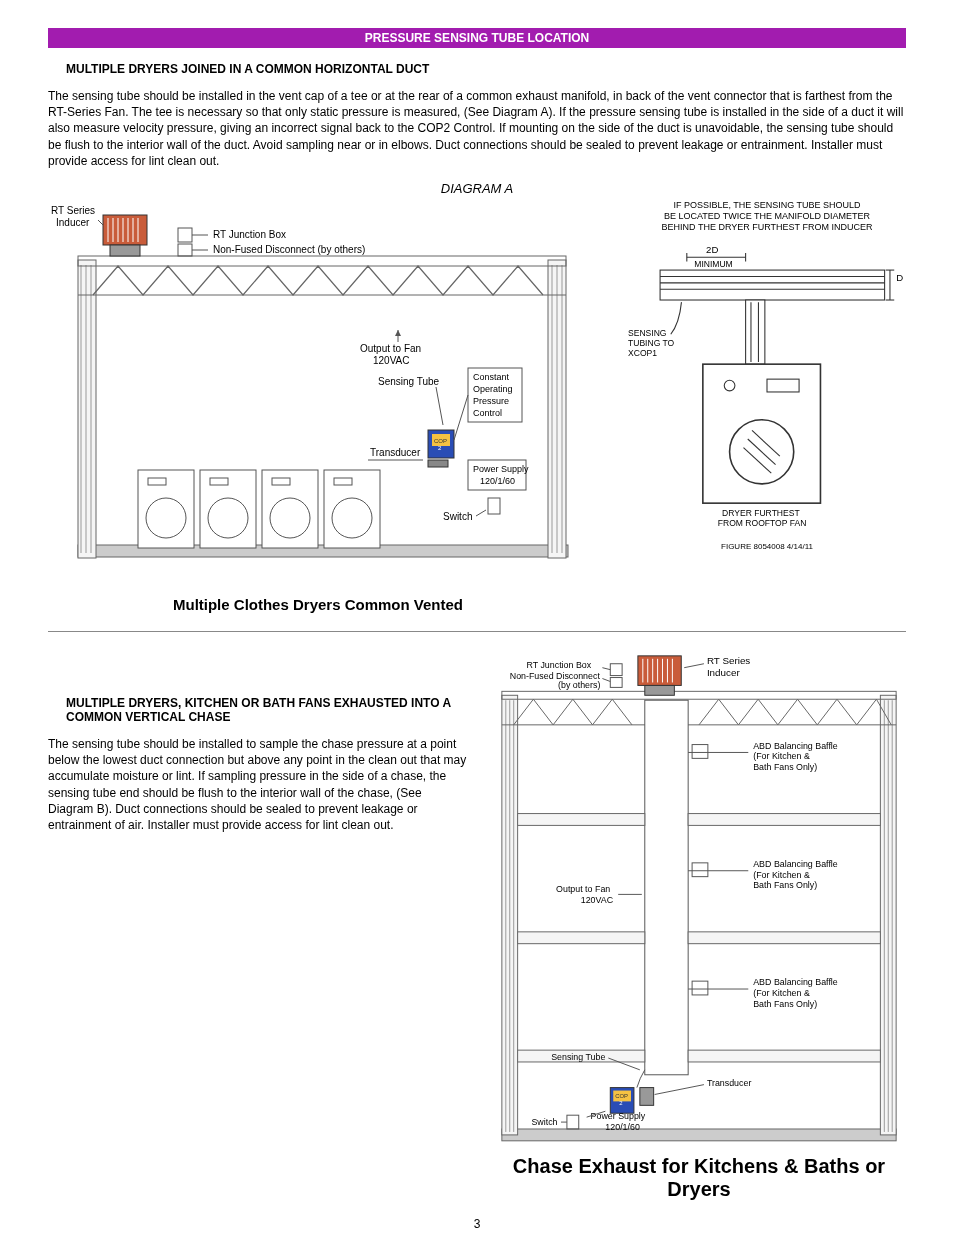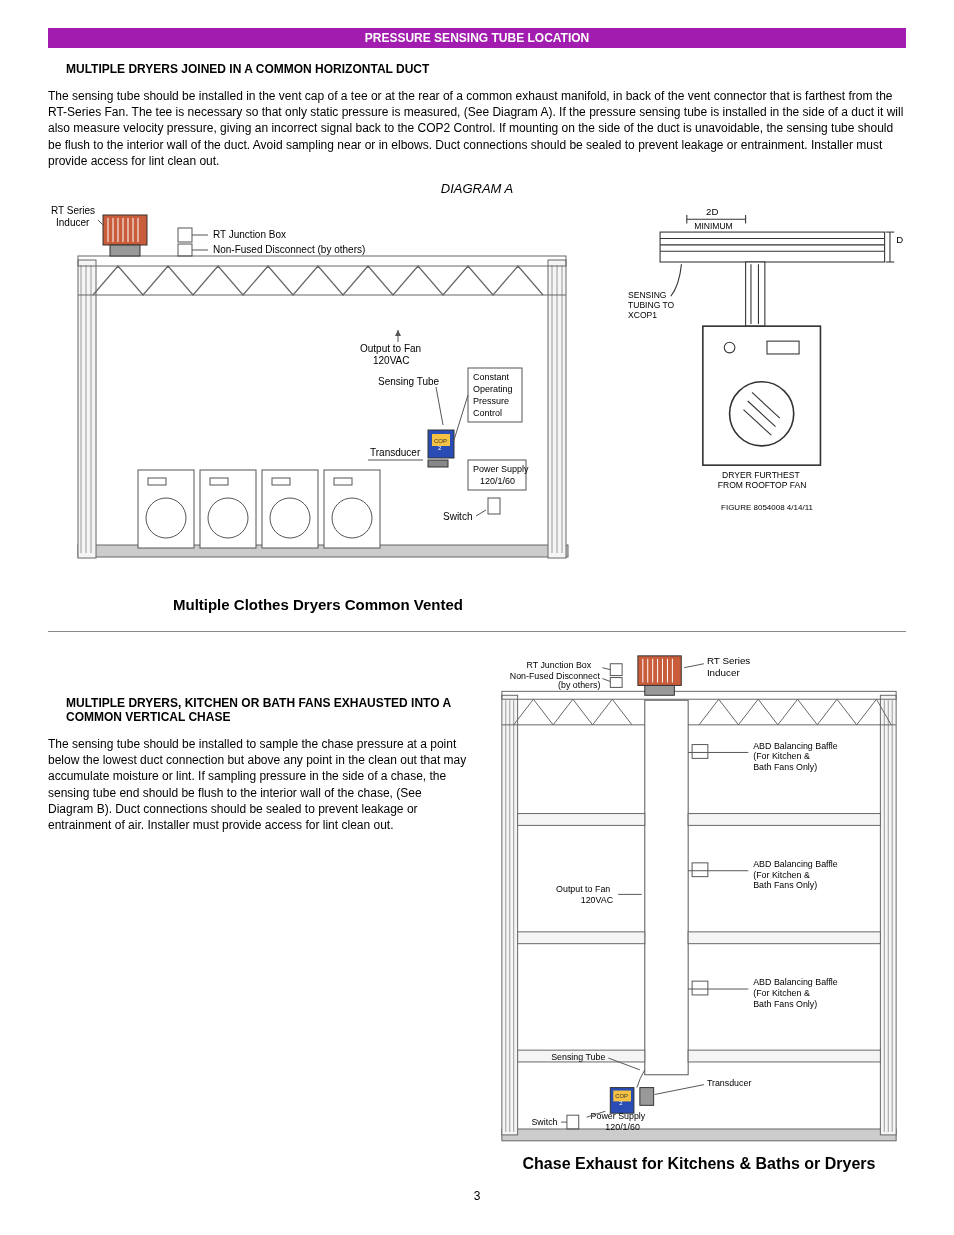--- a/index.html
+++ b/index.html
@@ -78,21 +78,21 @@
   }
   .diagram-b-label {
     text-align: right;
     font-size: 13px;
     margin-bottom: 4px;
     padding-right: 30px;
   }
   .caption-b {
     font-weight: bold;
     text-align: center;
-    font-size: 16px;
+    font-size: 20px;
     margin-top: 6px;
   }
   .page-num {
     text-align: center;
     font-size: 12px;
     margin-top: 16px;
   }
   svg text { font-family: Arial, Helvetica, sans-serif; }
 </style>
 </head>
@@ -191,20 +191,25 @@
       <text x="425" y="272" font-size="9">Power Supply</text>
       <text x="432" y="284" font-size="9">120/1/60</text>
       <rect x="440" y="298" width="12" height="16" fill="none" stroke="#555"></rect>
       <text x="395" y="320" font-size="10">Switch</text>
       <line x1="428" y1="316" x2="438" y2="310" stroke="#555"></line>
     </svg>
     <div class="caption-a">Multiple Clothes Dryers Common Vented</div>
   </div>
 
   <div class="diagramA-right">
+    <div style="text-align:center;margin-bottom:6px;">
+      <div>IF POSSIBLE, THE SENSING TUBE SHOULD</div>
+      <div>BE LOCATED TWICE THE MANIFOLD DIAMETER</div>
+      <div>BEHIND THE DRYER FURTHEST FROM INDUCER</div>
+    </div>
     <svg viewBox="0 0 260 280" class="svg-box">
 
       <rect x="30" y="30" width="210" height="28" fill="#fff" stroke="#333"></rect>
       <line x1="30" y1="36" x2="240" y2="36" stroke="#333"></line>
       <line x1="30" y1="42" x2="240" y2="42" stroke="#333"></line>
       <line x1="30" y1="48" x2="240" y2="48" stroke="#333"></line>
 
       <line x1="55" y1="18" x2="110" y2="18" stroke="#333"></line>
       <line x1="55" y1="14" x2="55" y2="22" stroke="#333"></line>
       <line x1="110" y1="14" x2="110" y2="22" stroke="#333"></line>

